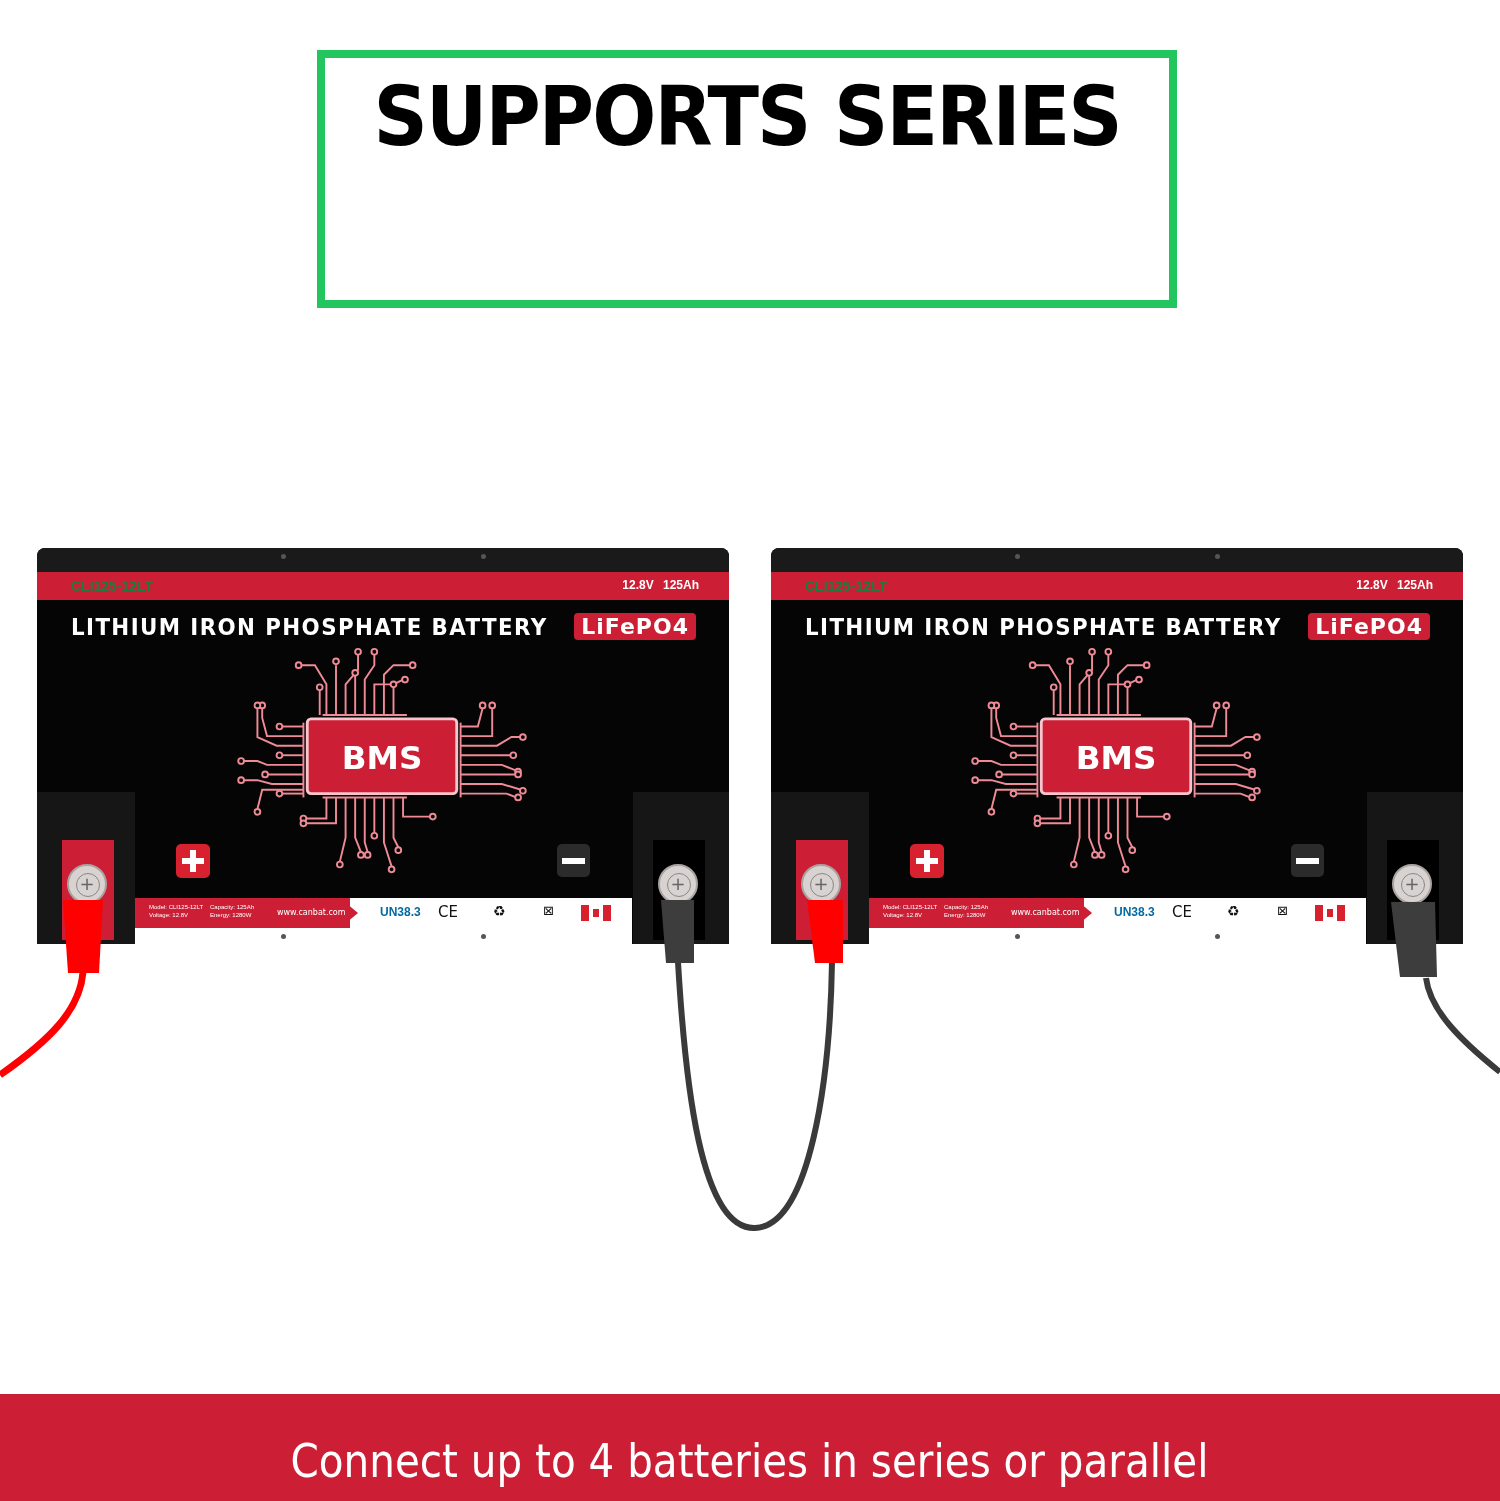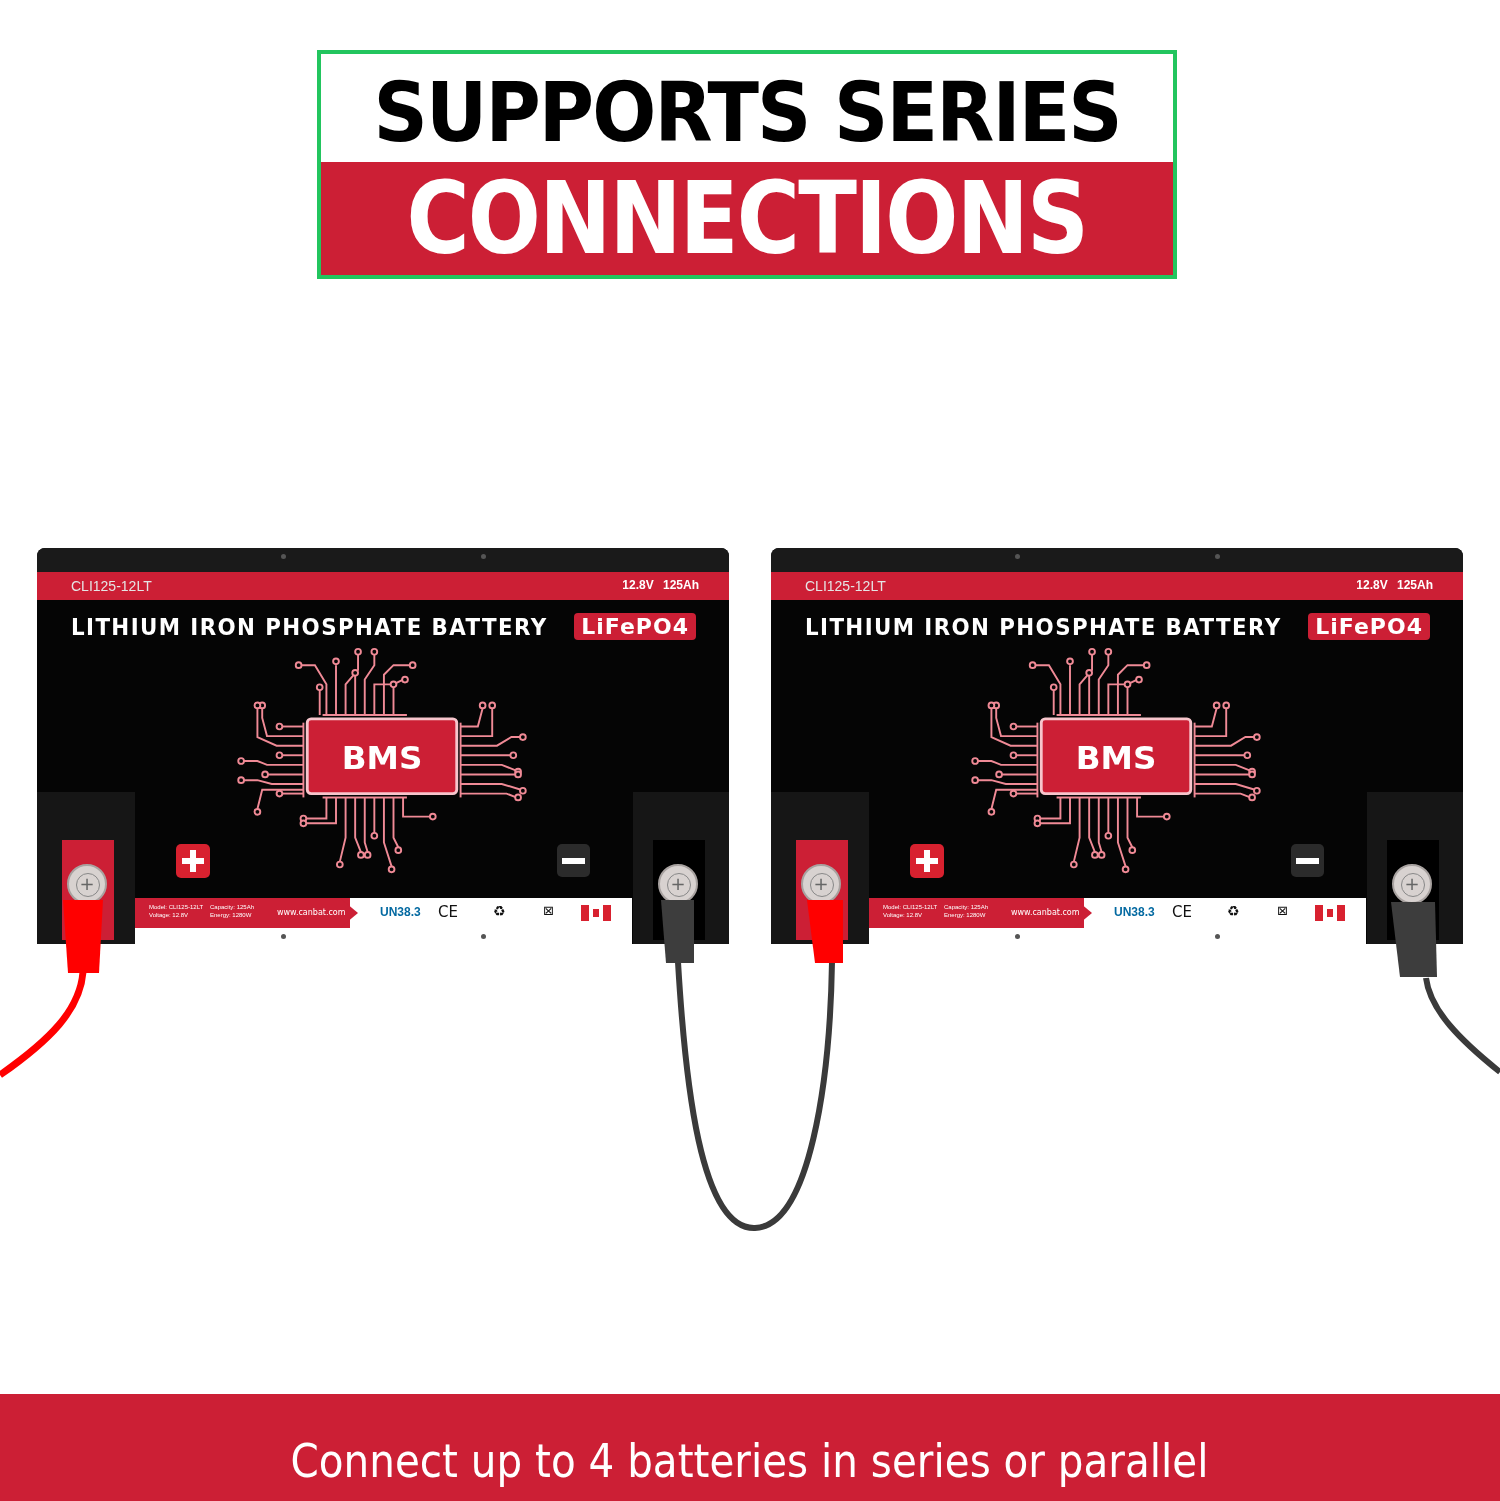--- a/index.html
+++ b/index.html
@@ -1,29 +1,29 @@
 <!DOCTYPE html>
 <html><head>
 <meta charset="utf-8">
 <style>
   html, body { margin:0; padding:0; }
   body { width:1500px; height:1501px; background:#ffffff; position:relative; overflow:hidden;
          font-family:"DejaVu Sans", "Liberation Sans", sans-serif; }
-  .title-box { position:absolute; left:317px; top:50px; width:860px; height:229px; border:4px solid #22c55e; box-sizing:border-box; }
+  .title-box { position:absolute; left:317px; top:50px; width:860px; height:258px; border:8px solid #22c55e; box-sizing:border-box; }
   .title-top { position:absolute; left:0; top:0; right:0; height:116px; background:#fff; display:flex; align-items:center; justify-content:center; }
   .title-bottom { position:absolute; left:0; bottom:0; right:0; height:113px; background:#cc1f35; display:flex; align-items:center; justify-content:center; }
   .title-top span { font-family:"DejaVu Sans", sans-serif; font-weight:bold; font-size:82px; color:#000; letter-spacing:-2px; transform:scaleX(0.92); display:inline-block; }
   .title-bottom span { font-family:"DejaVu Sans", sans-serif; font-weight:bold; font-size:100px; color:#fff; letter-spacing:-2px; transform:scaleX(0.86); display:inline-block; }
 
   .battery { position:absolute; top:548px; width:692px; height:396px; background:#050505; border-radius:8px; }
   .b1 { left:37px; } .b2 { left:771px; }
   .b-topstrip { position:absolute; left:0; right:0; top:0; height:24px; background:#1a1a1a; border-radius:8px 8px 0 0; }
   .b-dot { position:absolute; width:5px; height:5px; border-radius:50%; background:#555; }
   .b-redband { position:absolute; left:0; right:0; top:24px; height:28px; background:#cc1f35; }
-  .b-model { position:absolute; left:34px; top:30px; color:#e5e5e5; font-weight:normal; font-size:14px; font-family:"Liberation Sans", sans-serif; }
+  .b-model { position:absolute; left:34px; top:30px; color:#15803d; font-weight:bold; font-size:14px; font-family:"Liberation Sans", sans-serif; }
   .b-rating { position:absolute; right:30px; top:30px; color:#fff; font-weight:bold; font-size:12px; font-family:"Liberation Sans", sans-serif; word-spacing:6px; }
   .b-title { position:absolute; left:34px; top:66px; color:#fff; font-weight:bold; font-size:23px; letter-spacing:1.5px; font-family:"DejaVu Sans", sans-serif; transform:scaleX(0.93); transform-origin:left; }
   .b-chem { position:absolute; right:33px; top:65px; background:#cc1f35; color:#fff; font-weight:bold; font-size:22px; padding:1px 7px; border-radius:4px; letter-spacing:1px; }
   .b-circuit { position:absolute; left:195px; top:98px; width:300px; height:230px; }
   .b-post-left { position:absolute; left:0; top:244px; width:98px; height:152px; background:#161616; }
   .b-post-right { position:absolute; right:0; top:244px; width:96px; height:152px; background:#161616; }
   .b-plus-sign { position:absolute; left:139px; top:296px; width:34px; height:34px; background:#d8212f; border-radius:5px; }
   .b-plus-sign:before { content:""; position:absolute; left:6px; top:14px; width:22px; height:6px; background:#fff; }
   .b-plus-sign:after { content:""; position:absolute; left:14px; top:6px; width:6px; height:22px; background:#fff; }
   .b-minus-sign { position:absolute; left:520px; top:296px; width:33px; height:33px; background:#2b2b2b; border-radius:5px; }
@@ -49,23 +49,20 @@
 
   .footer { position:absolute; left:0; right:0; top:1394px; height:134px; background:#cc1f35; display:flex; align-items:center; justify-content:center; }
   .footer span { color:#fff; font-size:46px; font-family:"DejaVu Sans", sans-serif; transform:scaleX(0.88); display:inline-block; }
 </style>
 </head>
 <body>
 
 <div class="title-box">
   <div class="title-top">
     <span>SUPPORTS SERIES</span>
-  </div>
-  <div class="title-bottom">
-    <span>CONNECTIONS</span>
   </div>
 </div>
 
 <svg width="0" height="0" style="position:absolute">
   <defs>
     <g id="circuit">
       <g stroke="#f08a96" stroke-width="2" fill="none">
 
         <path d="M92 72 V40 L80 20 H65"></path>
           <path d="M102 72 V20"></path>

